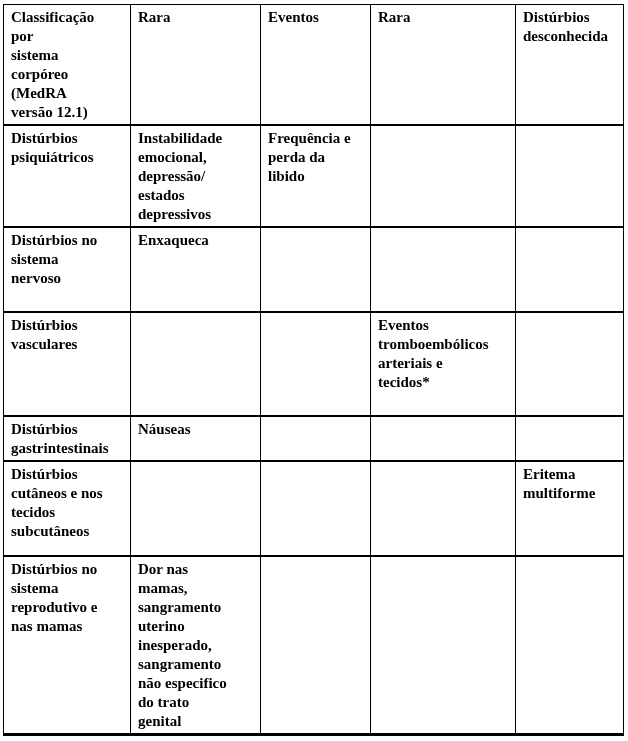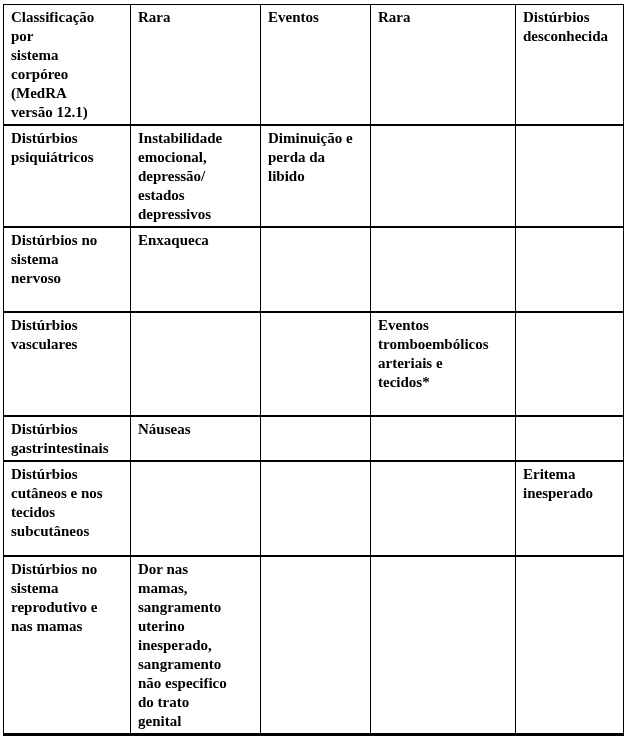--- a/index.html
+++ b/index.html
@@ -78,21 +78,21 @@
     </tr>
 
     <tr class="row-psychiatric">
       <td>Distúrbios
 psiquiátricos</td>
       <td>Instabilidade
 emocional,
 depressão/
 estados
 depressivos</td>
-      <td>Diminuição e
+      <td>Frequência e
 perda da
 libido</td>
       <td></td>
       <td></td>
     </tr>
 
     <tr class="row-nervous">
       <td>Distúrbios no
 sistema
 nervoso</td>
@@ -125,21 +125,21 @@
 
     <tr class="row-skin">
       <td>Distúrbios
 cutâneos e nos
 tecidos
 subcutâneos</td>
       <td></td>
       <td></td>
       <td></td>
       <td>Eritema
-inesperado</td>
+multiforme</td>
     </tr>
 
     <tr class="row-reproductive row-last">
       <td>Distúrbios no
 sistema
 reprodutivo e
 nas mamas</td>
       <td>Dor nas
 mamas,
 sangramento

